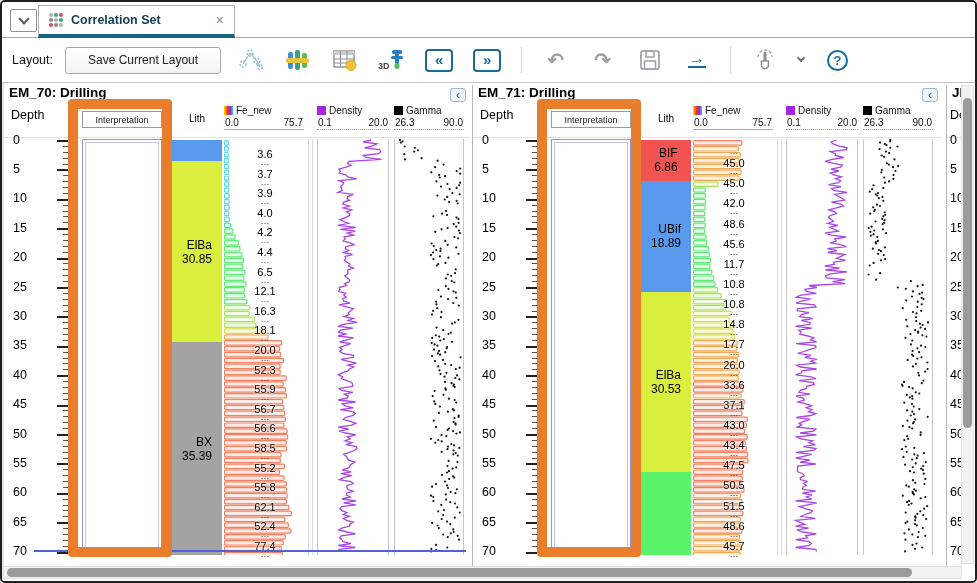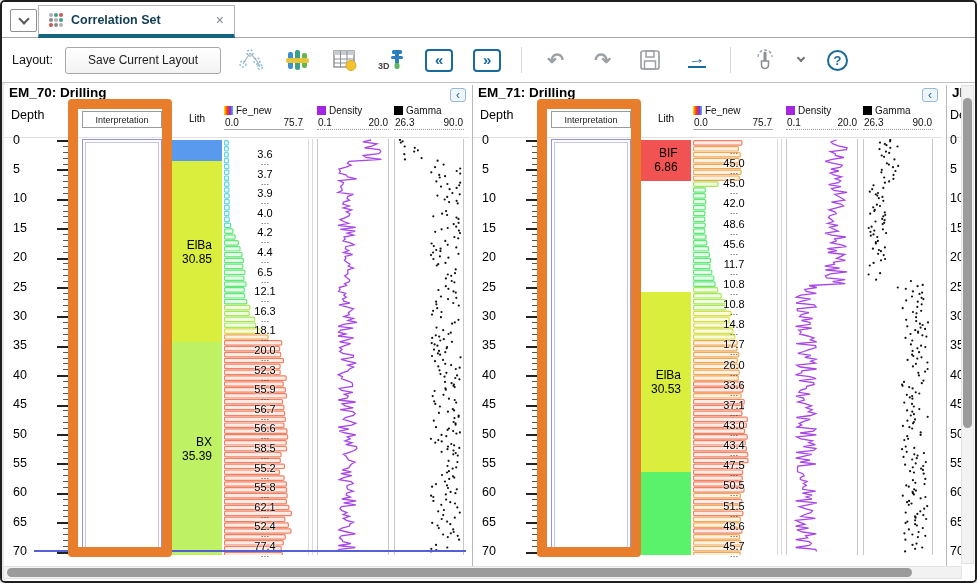--- a/index.html
+++ b/index.html
@@ -328,21 +328,21 @@
           <div class="interp-inner"></div>
         </div>
       <div class="track lith-track">
           <div class="lith-int" style="top: 1px; height: 21.168px; background: rgb(90, 154, 238);"></div>
           <div class="lith-int" style="top: 22.168px; height: 181.104px; background: rgb(217, 238, 61);">
             <div class="lith-label">
               <div>ElBa</div>
               <div>30.85</div>
             </div>
           </div>
-          <div class="lith-int" style="top: 203.272px; height: 212.728px; background: #bef264;">
+          <div class="lith-int" style="top: 203.272px; height: 212.728px; background: #a3a3a3;">
             <div class="lith-label">
               <div>BX</div>
               <div>35.39</div>
             </div>
           </div>
         </div>
       <div class="track fe-track"><svg width="80" height="416">
             <rect x="0.5" y="1.7" width="3.9" height="4.4" rx="1" fill="#66d4e4" fill-opacity="0.16" stroke="#66d4e4" stroke-width="1.2"></rect>
             <rect x="0.5" y="7.6" width="3.8" height="4.4" rx="1" fill="#66d4e4" fill-opacity="0.16" stroke="#66d4e4" stroke-width="1.2"></rect>
             <rect x="0.5" y="13.5" width="3.8" height="4.4" rx="1" fill="#66d4e4" fill-opacity="0.16" stroke="#66d4e4" stroke-width="1.2"></rect>
@@ -871,20 +871,26 @@
           <div class="dlabel" style="top: 460.1px;">70</div>
         </div>
       <div class="track interp-track">
           <div class="interp-inner"></div>
         </div>
       <div class="track lith-track">
           <div class="lith-int" style="top: 1px; height: 40.572px; background: rgb(241, 83, 83);">
             <div class="lith-label">
               <div>BIF</div>
               <div>6.86</div>
+            </div>
+          </div>
+          <div class="lith-int" style="top: 41.572px; height: 111.132px; background: rgb(90, 154, 238);">
+            <div class="lith-label">
+              <div>UBif</div>
+              <div>18.89</div>
             </div>
           </div>
           <div class="lith-int" style="top: 152.704px; height: 180.516px; background: rgb(217, 238, 61);">
             <div class="lith-label">
               <div>ElBa</div>
               <div>30.53</div>
             </div>
           </div>
           <div class="lith-int" style="top: 333.22px; height: 82.78px; background: rgb(91, 242, 107);"></div>
         </div>

